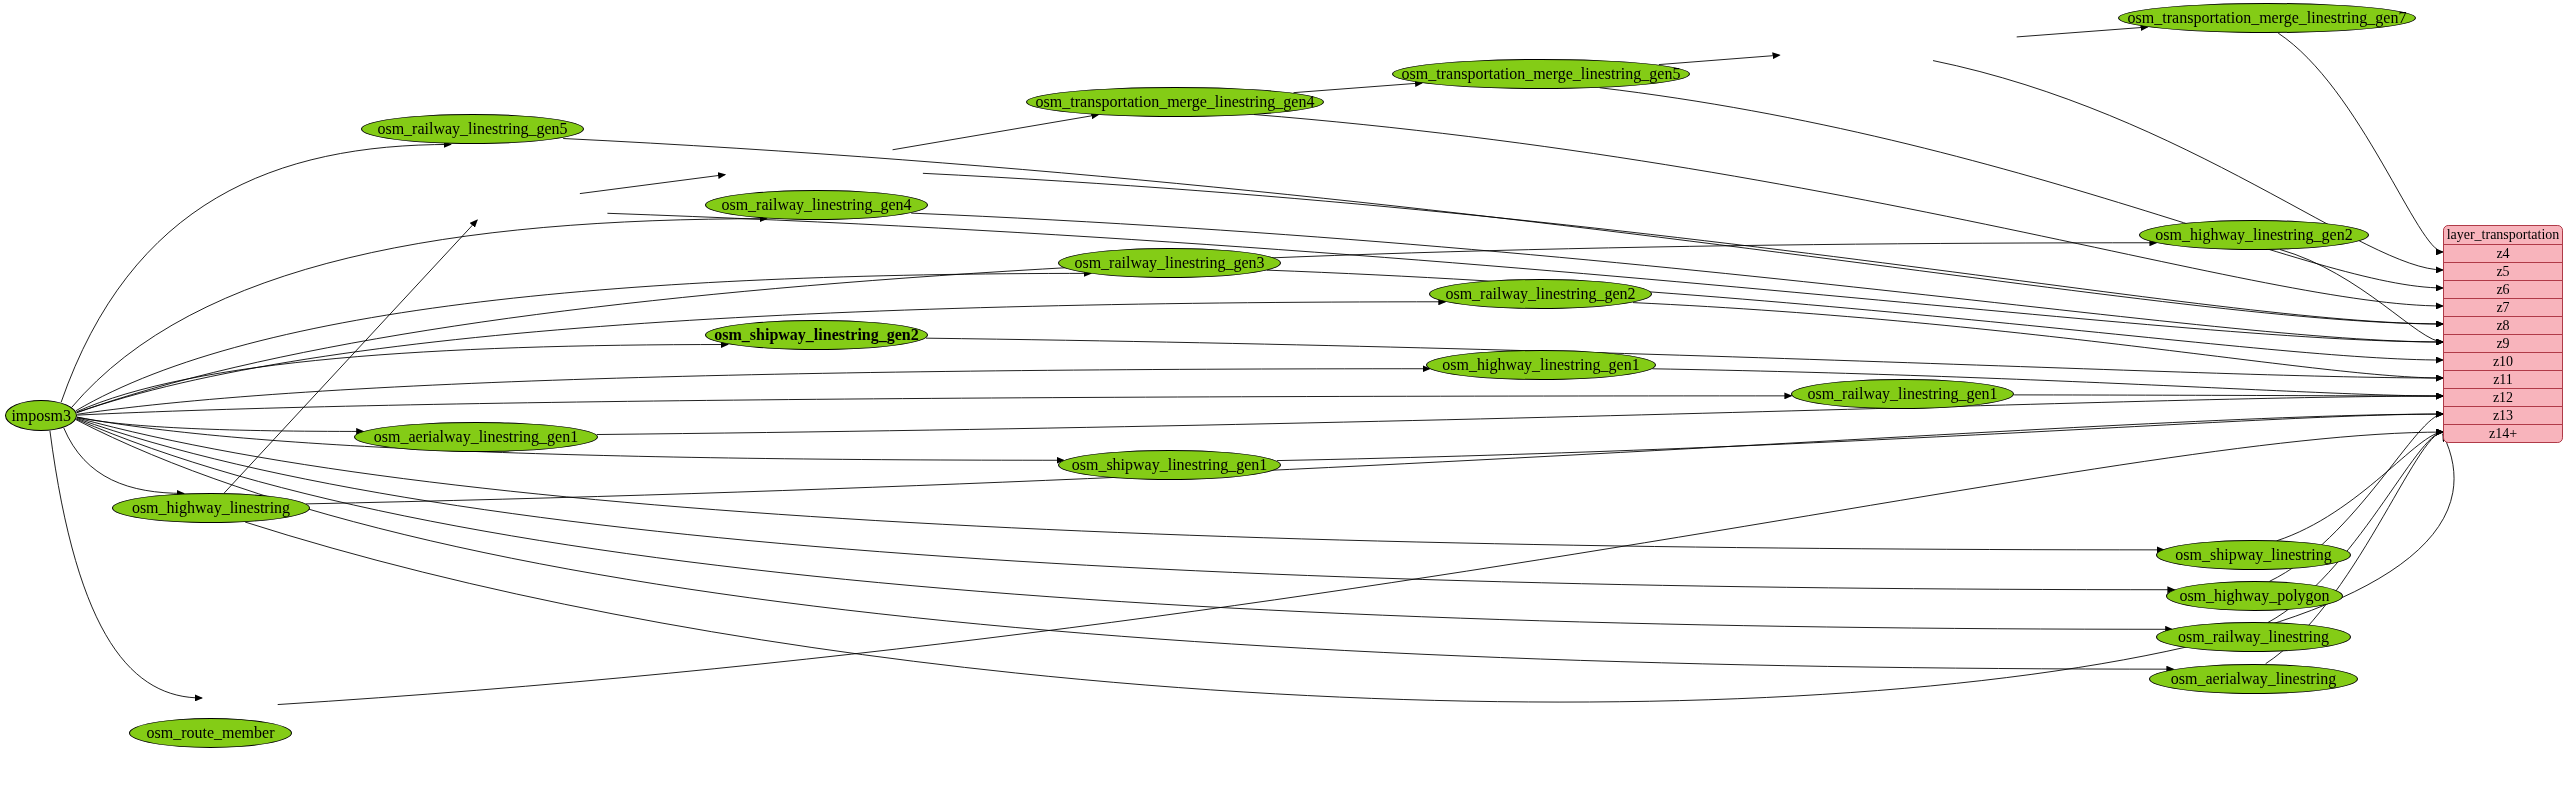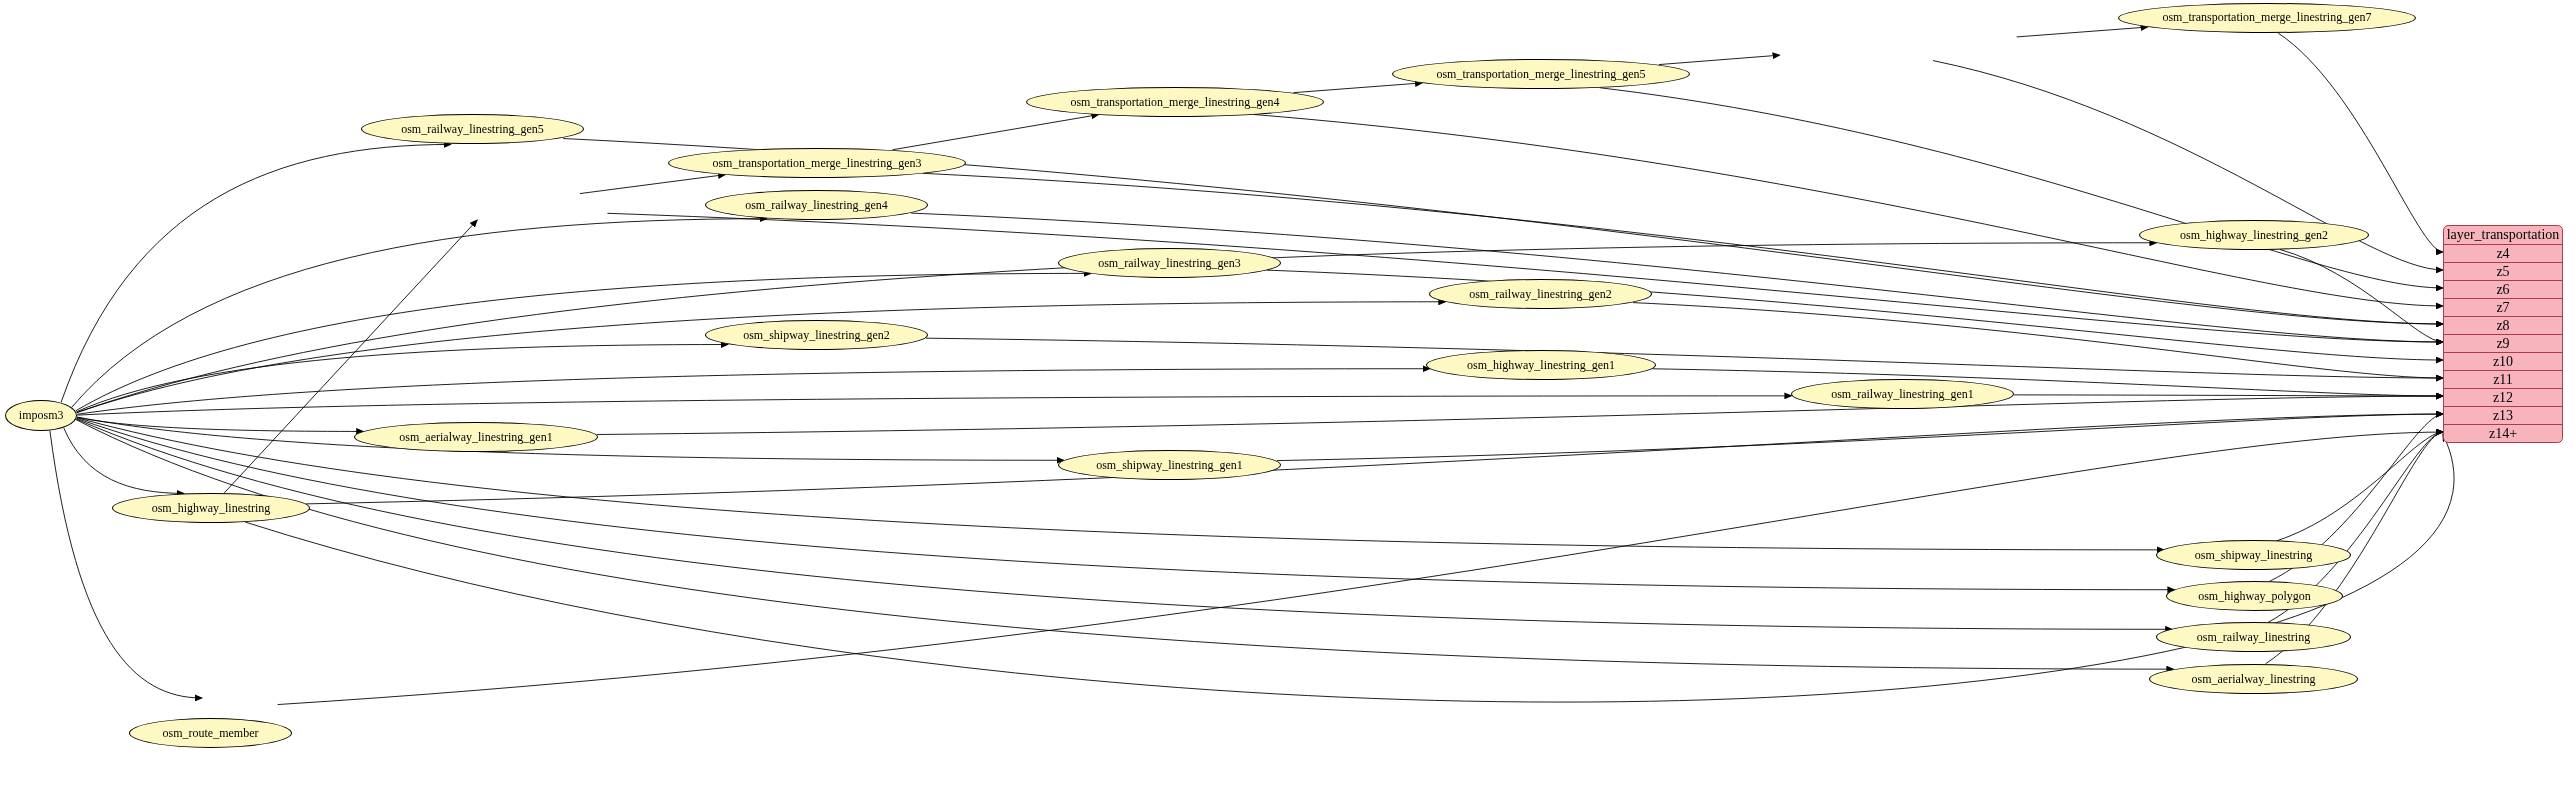--- a/index.html
+++ b/index.html
@@ -9,22 +9,22 @@
     overflow:hidden;
     font-family:"Liberation Serif", serif;
     background:#ffffff;
   }
   #edge-layer{position:absolute;left:0;top:0;}
   .node{
     position:absolute;
     display:flex;align-items:center;justify-content:center;
     border:0.9px solid #000;
     border-radius:50%;
-    background:#fef9c3;
-    font-size:12px;
+    background:#84cc16;
+    font-size:16px;
     white-space:nowrap;
     box-sizing:border-box;
     z-index:2;
     color:#000;
   }
   #record{
     position:absolute;
     left:2443px;top:225px;width:120px;
     border:1.2px solid var(--record-border,#b03a48);
     border-radius:5.2px;
@@ -96,23 +96,22 @@
       <path d="M3905.5,1000.4 C4054.8,928.4 4159.2,712.5 4204,712.5" fill="none" stroke="#000000" stroke-width="1.5" marker-end="url(#arrow)"></path>
       <path d="M421.8,898.3 C1900,1370 4470,1290 4204,747.5" fill="none" stroke="#000000" stroke-width="1.5" marker-end="url(#arrow)"></path>
       <path d="M3917.7,930.7 C4060.8,883.9 4161.1,743.5 4204,743.5" fill="none" stroke="#000000" stroke-width="1.5" marker-end="url(#arrow)"></path>
       <path d="M3902.7,1071.3 C4053.3,989.3 4158.8,743.5 4204,743.5" fill="none" stroke="#000000" stroke-width="1.5" marker-end="url(#arrow)"></path>
       <path d="M3898.8,1142.2 C4051.4,1042.5 4158.2,743.5 4204,743.5" fill="none" stroke="#000000" stroke-width="1.5" marker-end="url(#arrow)"></path>
       <path d="M477.9,1212.4 C2340.9,1095.2 3645.1,743.5 4204,743.5" fill="none" stroke="#000000" stroke-width="1.5" marker-end="url(#arrow)"></path>
     </svg>
 
   <div class="node" style="left: 5.2px; top: 400px; width: 72px; height: 31px;">imposm3</div>
   <div class="node" style="left: 361px; top: 114px; width: 223px; height: 30px;">osm_railway_linestring_gen5</div>
-  <div class="node" style="left: 668px; top: 148px; width: 298px; height: 30px;">osm_transportation_merge_linestring_gen3</div>
   <div class="node" style="left: 705px; top: 190px; width: 223px; height: 30px;">osm_railway_linestring_gen4</div>
-  <div class="node" style="left: 705px; top: 320px; width: 223px; height: 30px;">osm_shipway_linestring_gen2</div>
+  <div class="node" style="left: 705px; top: 320px; width: 223px; height: 30px; font-weight: bold;">osm_shipway_linestring_gen2</div>
   <div class="node" style="left: 1026px; top: 87px; width: 298px; height: 30px;">osm_transportation_merge_linestring_gen4</div>
   <div class="node" style="left: 1058px; top: 248px; width: 223px; height: 30px;">osm_railway_linestring_gen3</div>
   <div class="node" style="left: 1058px; top: 450px; width: 223px; height: 30px;">osm_shipway_linestring_gen1</div>
   <div class="node" style="left: 1392px; top: 59px; width: 298px; height: 30px;">osm_transportation_merge_linestring_gen5</div>
   <div class="node" style="left: 1429px; top: 279px; width: 223px; height: 30px;">osm_railway_linestring_gen2</div>
   <div class="node" style="left: 1426px; top: 350px; width: 230px; height: 30px;">osm_highway_linestring_gen1</div>
   <div class="node" style="left: 1791px; top: 379px; width: 223px; height: 30px;">osm_railway_linestring_gen1</div>
   <div class="node" style="left: 2118px; top: 2.9px; width: 298px; height: 30px;">osm_transportation_merge_linestring_gen7</div>
   <div class="node" style="left: 2139px; top: 220px; width: 230px; height: 30px;">osm_highway_linestring_gen2</div>
   <div class="node" style="left: 2156px; top: 540px; width: 195px; height: 30px;">osm_shipway_linestring</div>

